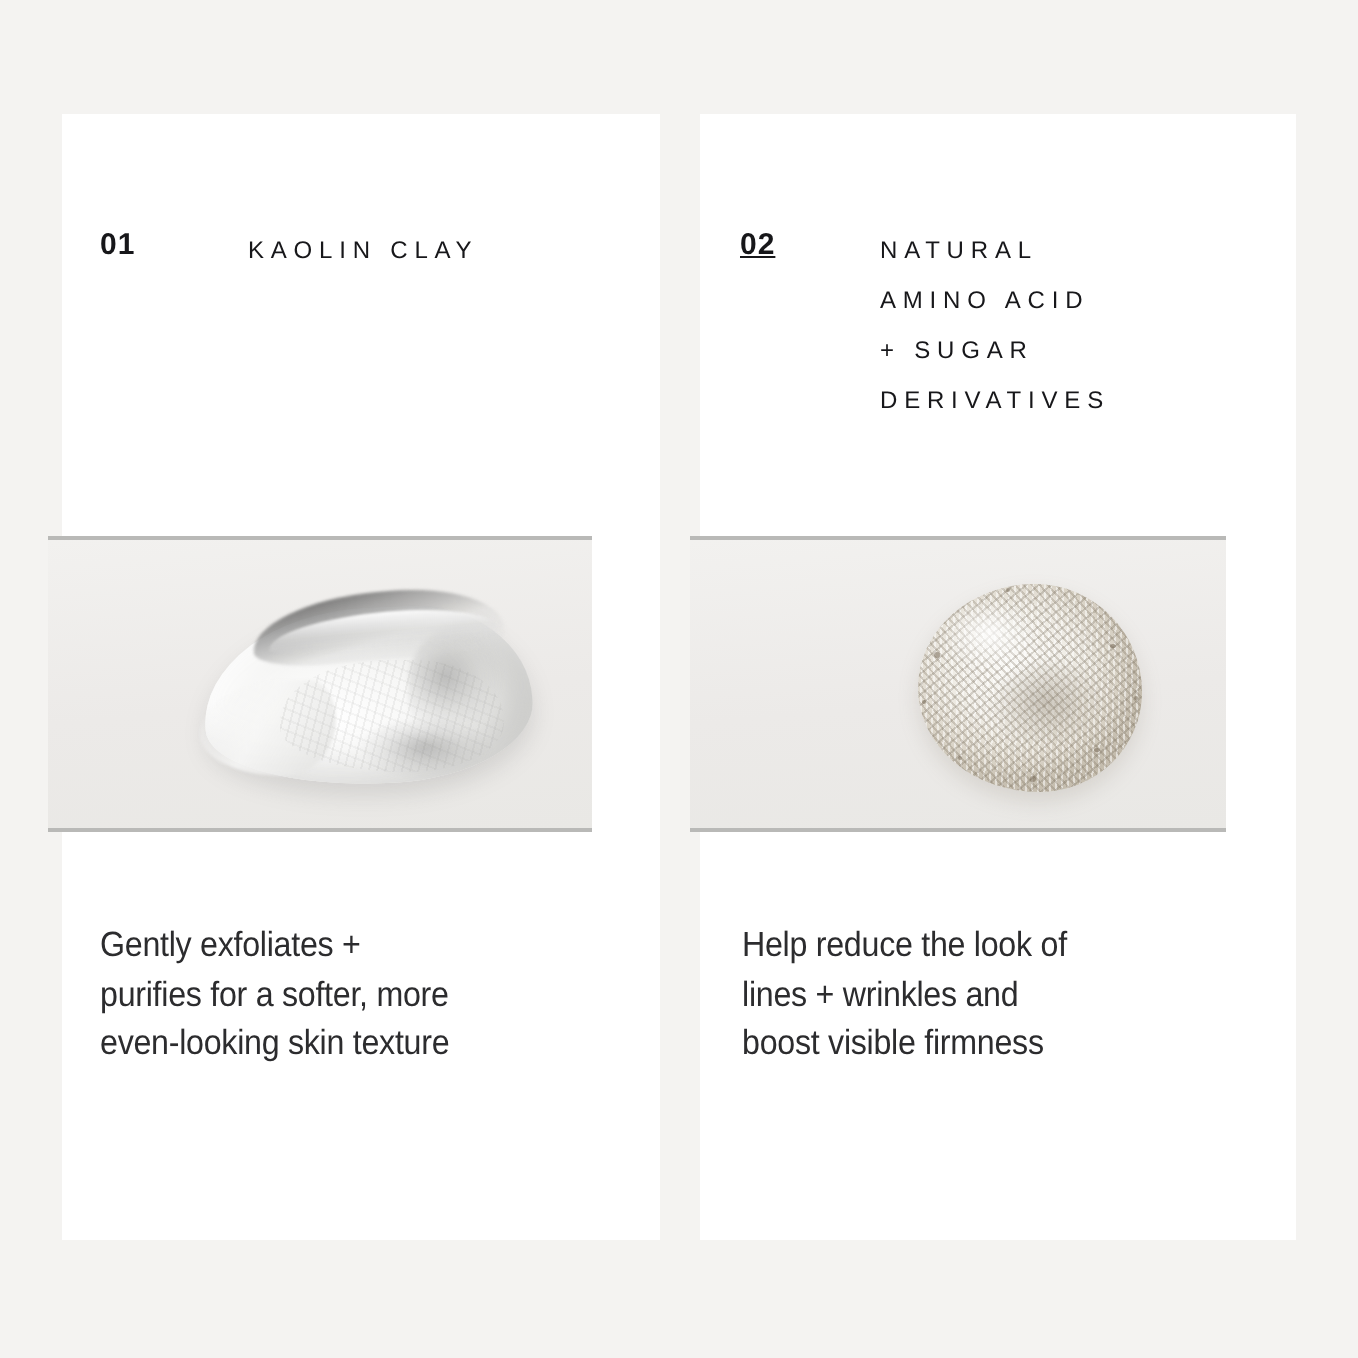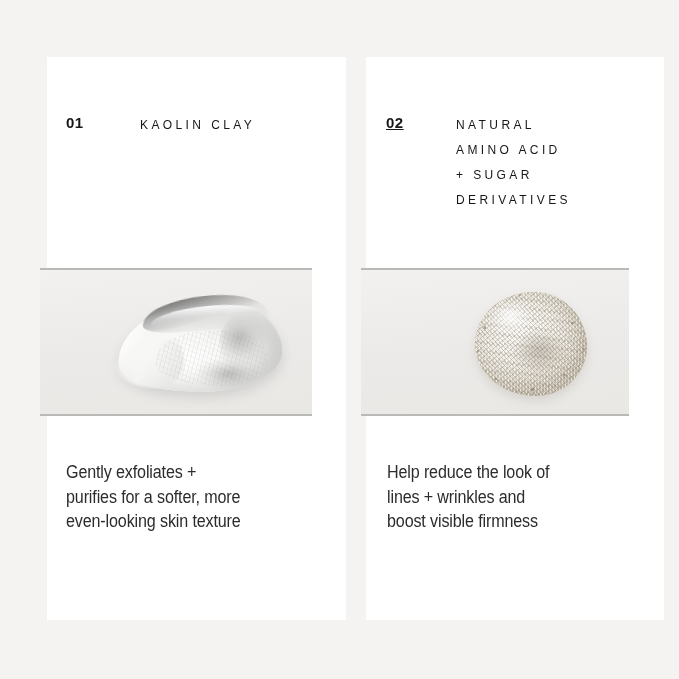--- a/index.html
+++ b/index.html
@@ -10,21 +10,21 @@
     width: 679px;
     height: 679px;
     background: #f4f3f1;
     font-family: "Liberation Sans", sans-serif;
     overflow: hidden;
     position: relative;
   }
 
   #stage {
     position: absolute;
-    left: 16px;
+    left: 0;
     top: 0;
     width: 609px;
     height: 679px;
     background: #f4f3f1;
   }
 
   
   .card {
     position: absolute;
     top: 57px;

